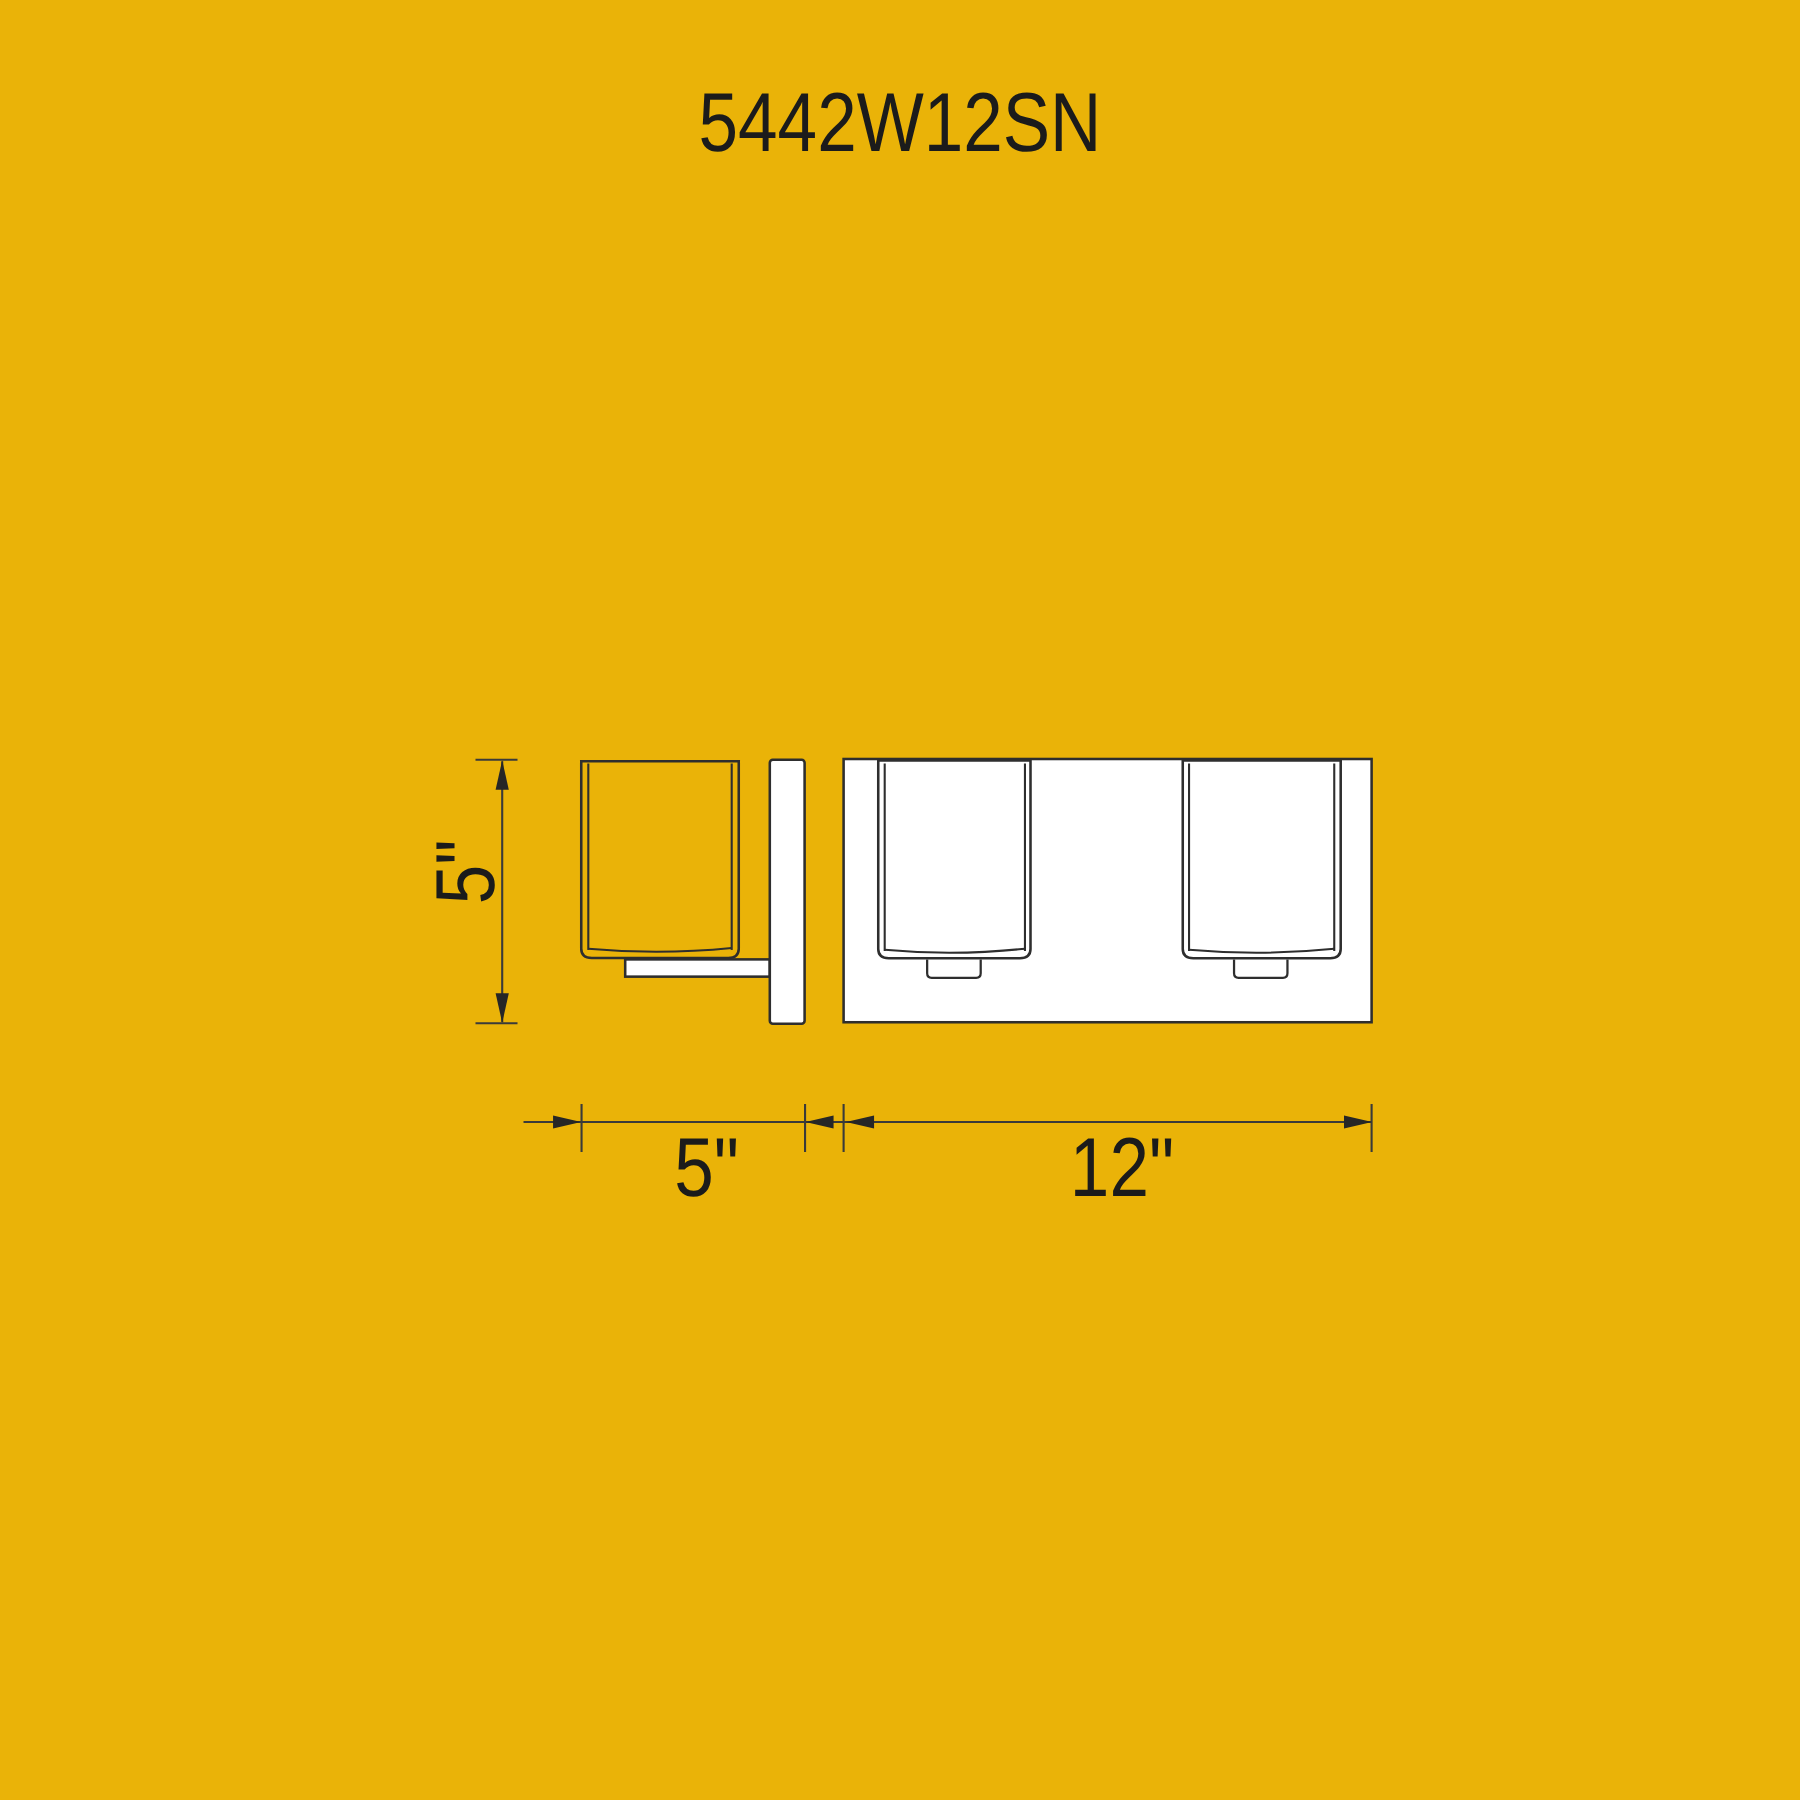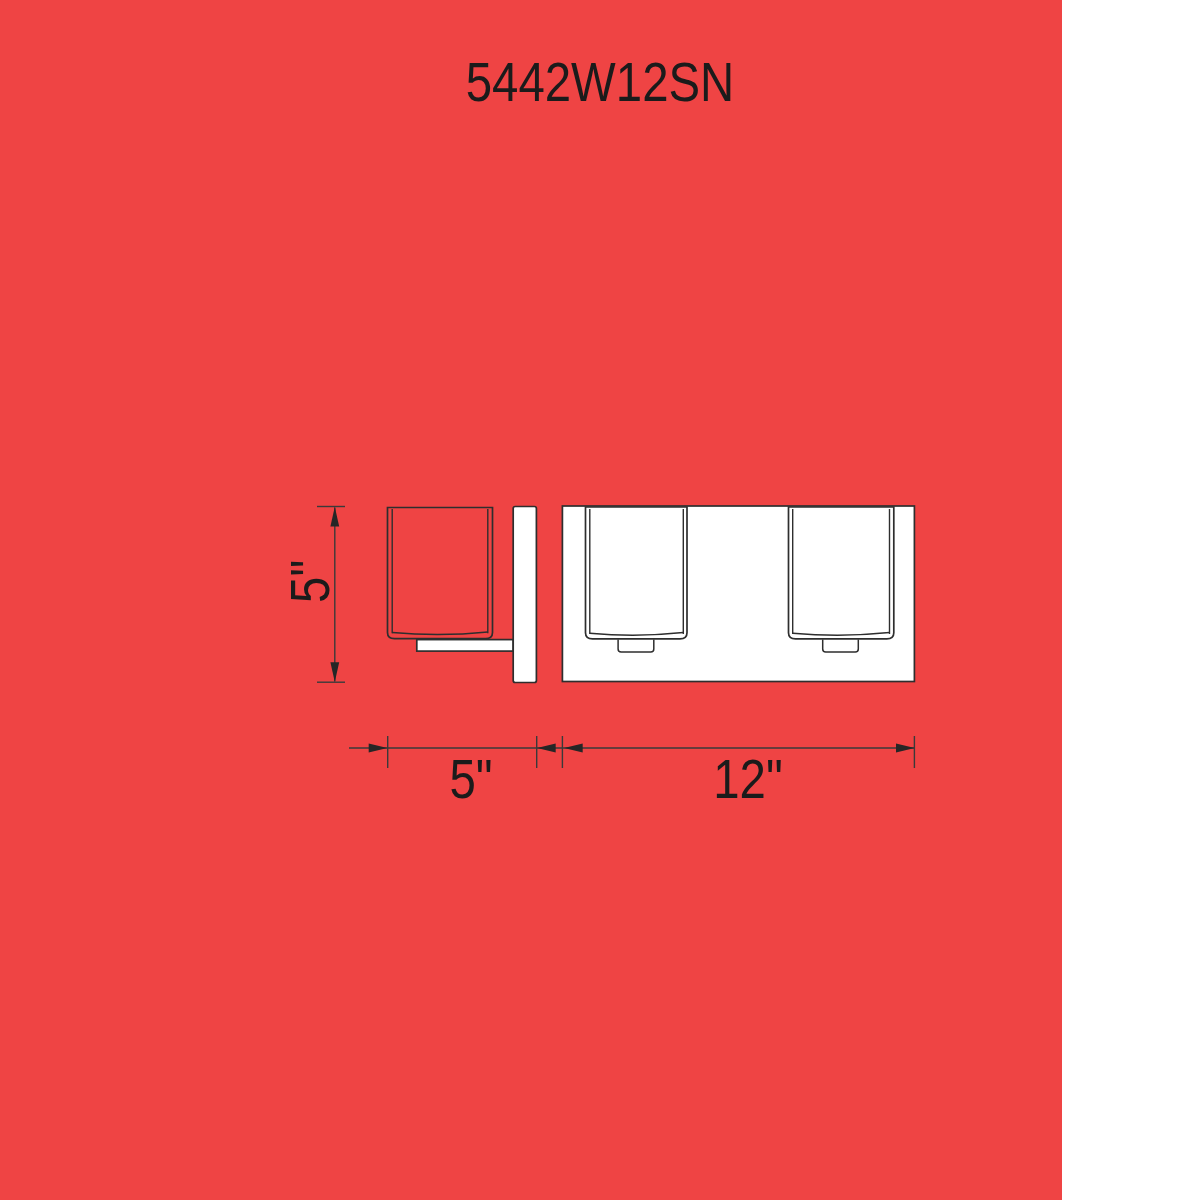--- a/index.html
+++ b/index.html
@@ -1,16 +1,16 @@
 <!DOCTYPE html>
 <html><head>
 <meta charset="utf-8">
 <style>
   html,body{margin:0;padding:0;background:#ffffff;}
-  .page{width:1062px;height:1200px;position:relative;background:#ef4444;}
+  .page{width:1200px;height:1200px;position:relative;background:#eab308;}
   svg{display:block;filter:blur(0.45px);}
   text{font-family:"Liberation Sans",sans-serif;fill:#1b1b1b;}
 </style>
 </head>
 <body>
 
 <div class="page">
 <svg width="1200" height="1200" viewBox="0 0 1200 1200">
 
   <text transform="translate(600,100.8) scale(0.849,1)" text-anchor="middle" font-size="55.8">5442W12SN</text>

